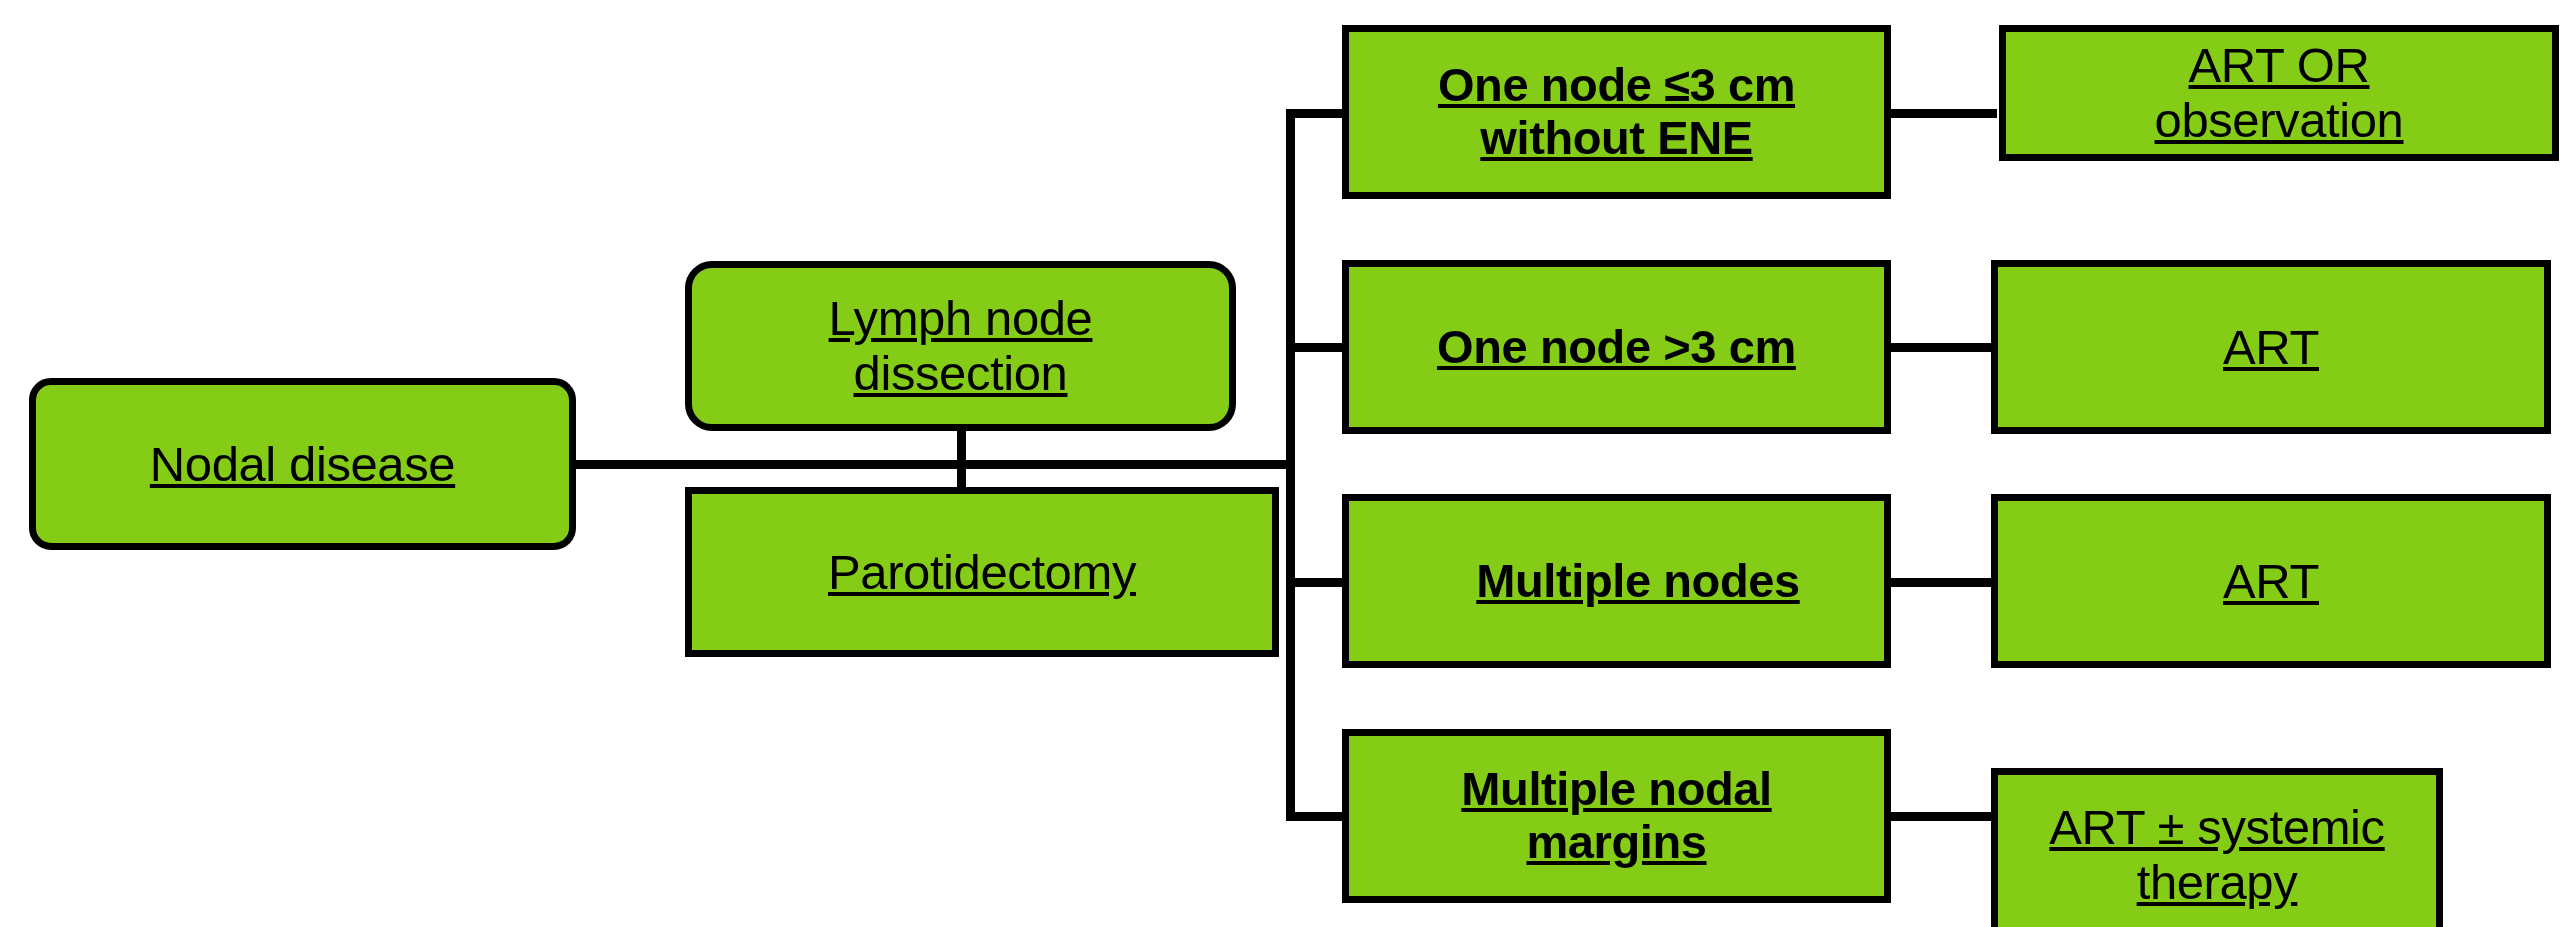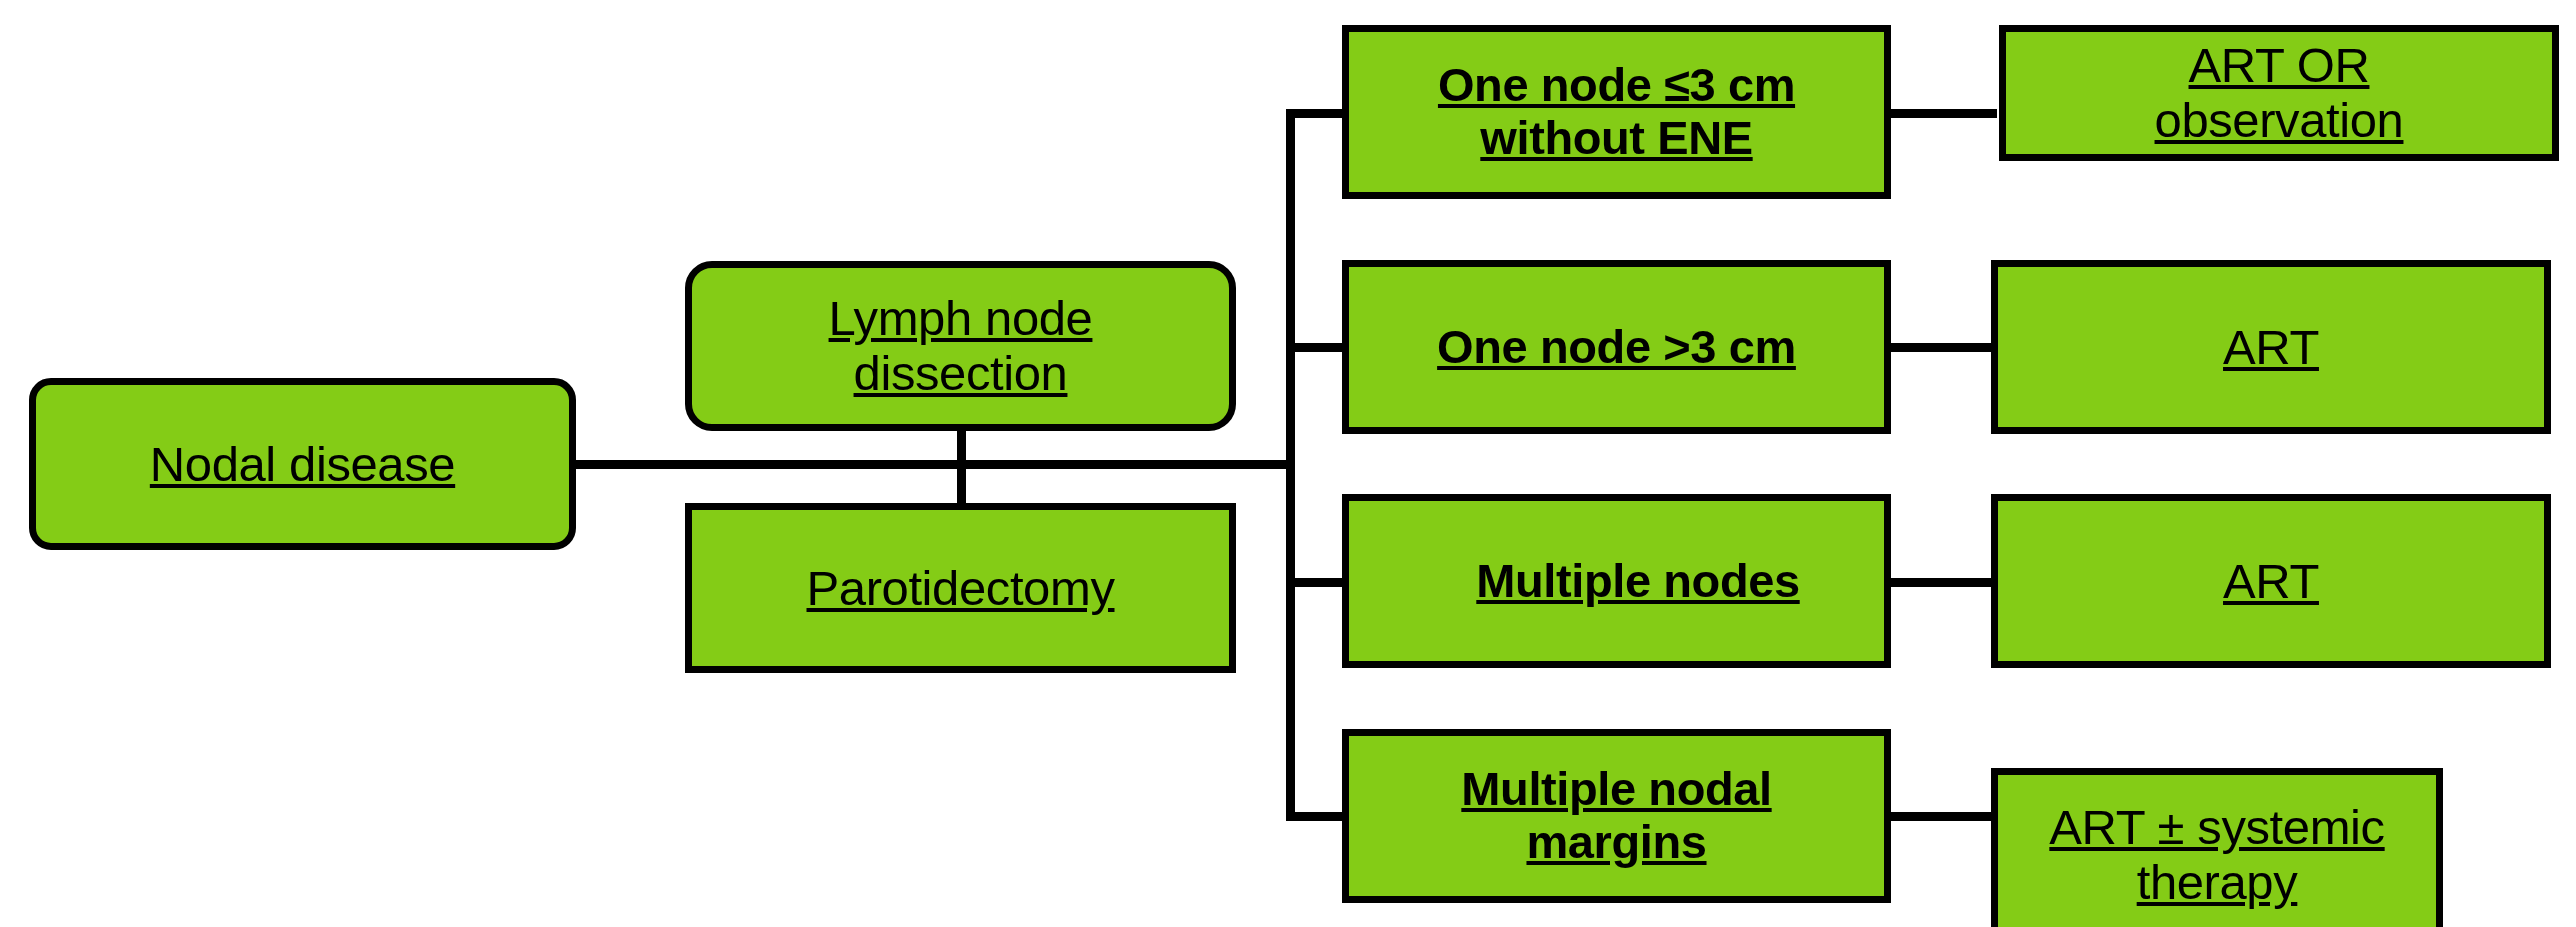--- a/index.html
+++ b/index.html
@@ -71,21 +71,21 @@
   <div class="line" style="left:1883px; top:812px; width:114px; height:9px;"></div>
 
   <div class="node w-reg" style="left:29px; top:378px; width:547px; height:172px;border-radius:22px;">
     <span class="label">Nodal disease</span>
   </div>
 
   <div class="node w-reg" style="left:685px; top:261px; width:551px; height:170px;border-radius:27px;">
     <span class="label">Lymph node
 dissection</span>
   </div>
-  <div class="node w-reg" style="left:685px; top:503px; width:551px; height:170px;text-align:center;">
+  <div class="node w-reg" style="left:685px; top:487px; width:594px; height:170px;text-align:center;">
     <span class="label">Parotidectomy</span>
   </div>
 
   <div class="node w-bold" style="left:1342px; top:25px; width:549px; height:174px;">
     <span class="label">One node ≤3 cm
 without ENE</span>
   </div>
   <div class="node w-bold" style="left:1342px; top:260px; width:549px; height:174px;">
     <span class="label">One node &gt;3 cm</span>
   </div>

